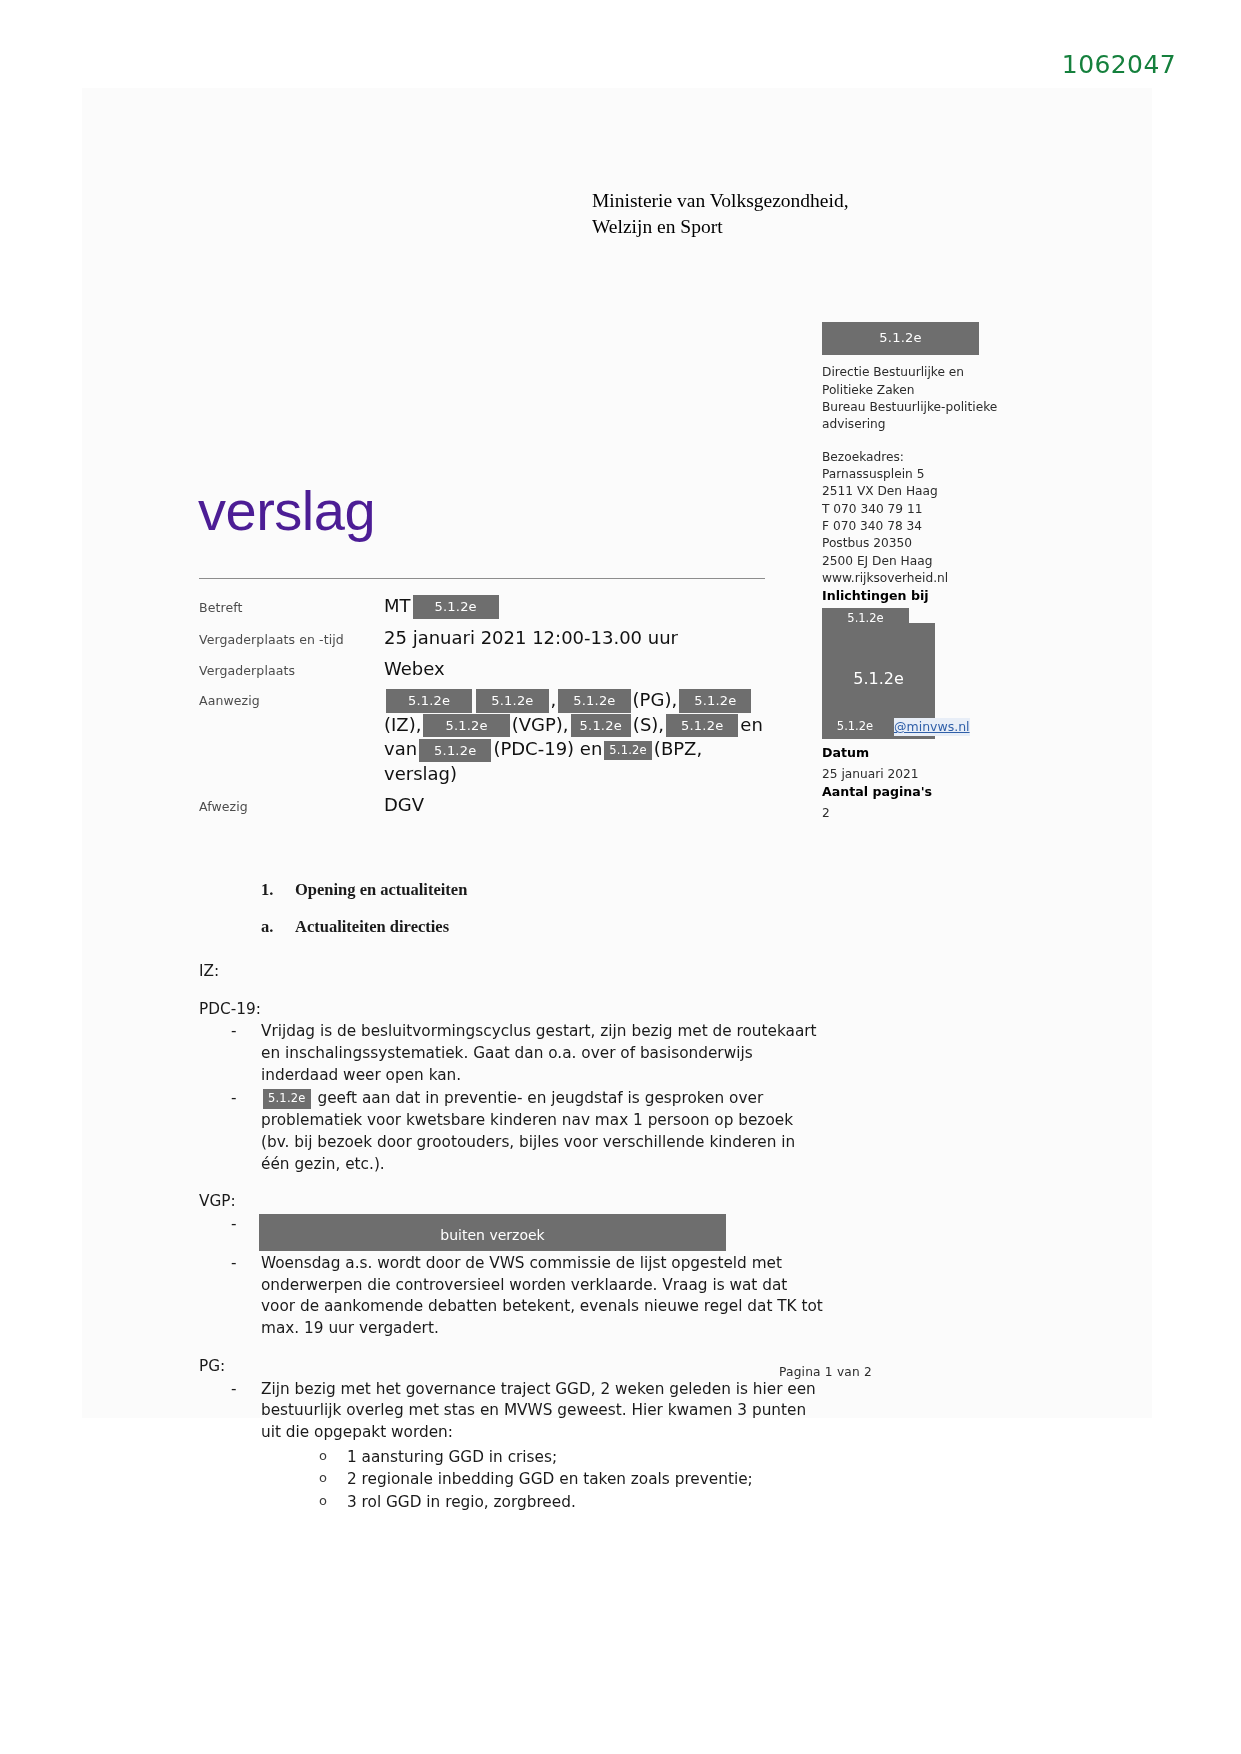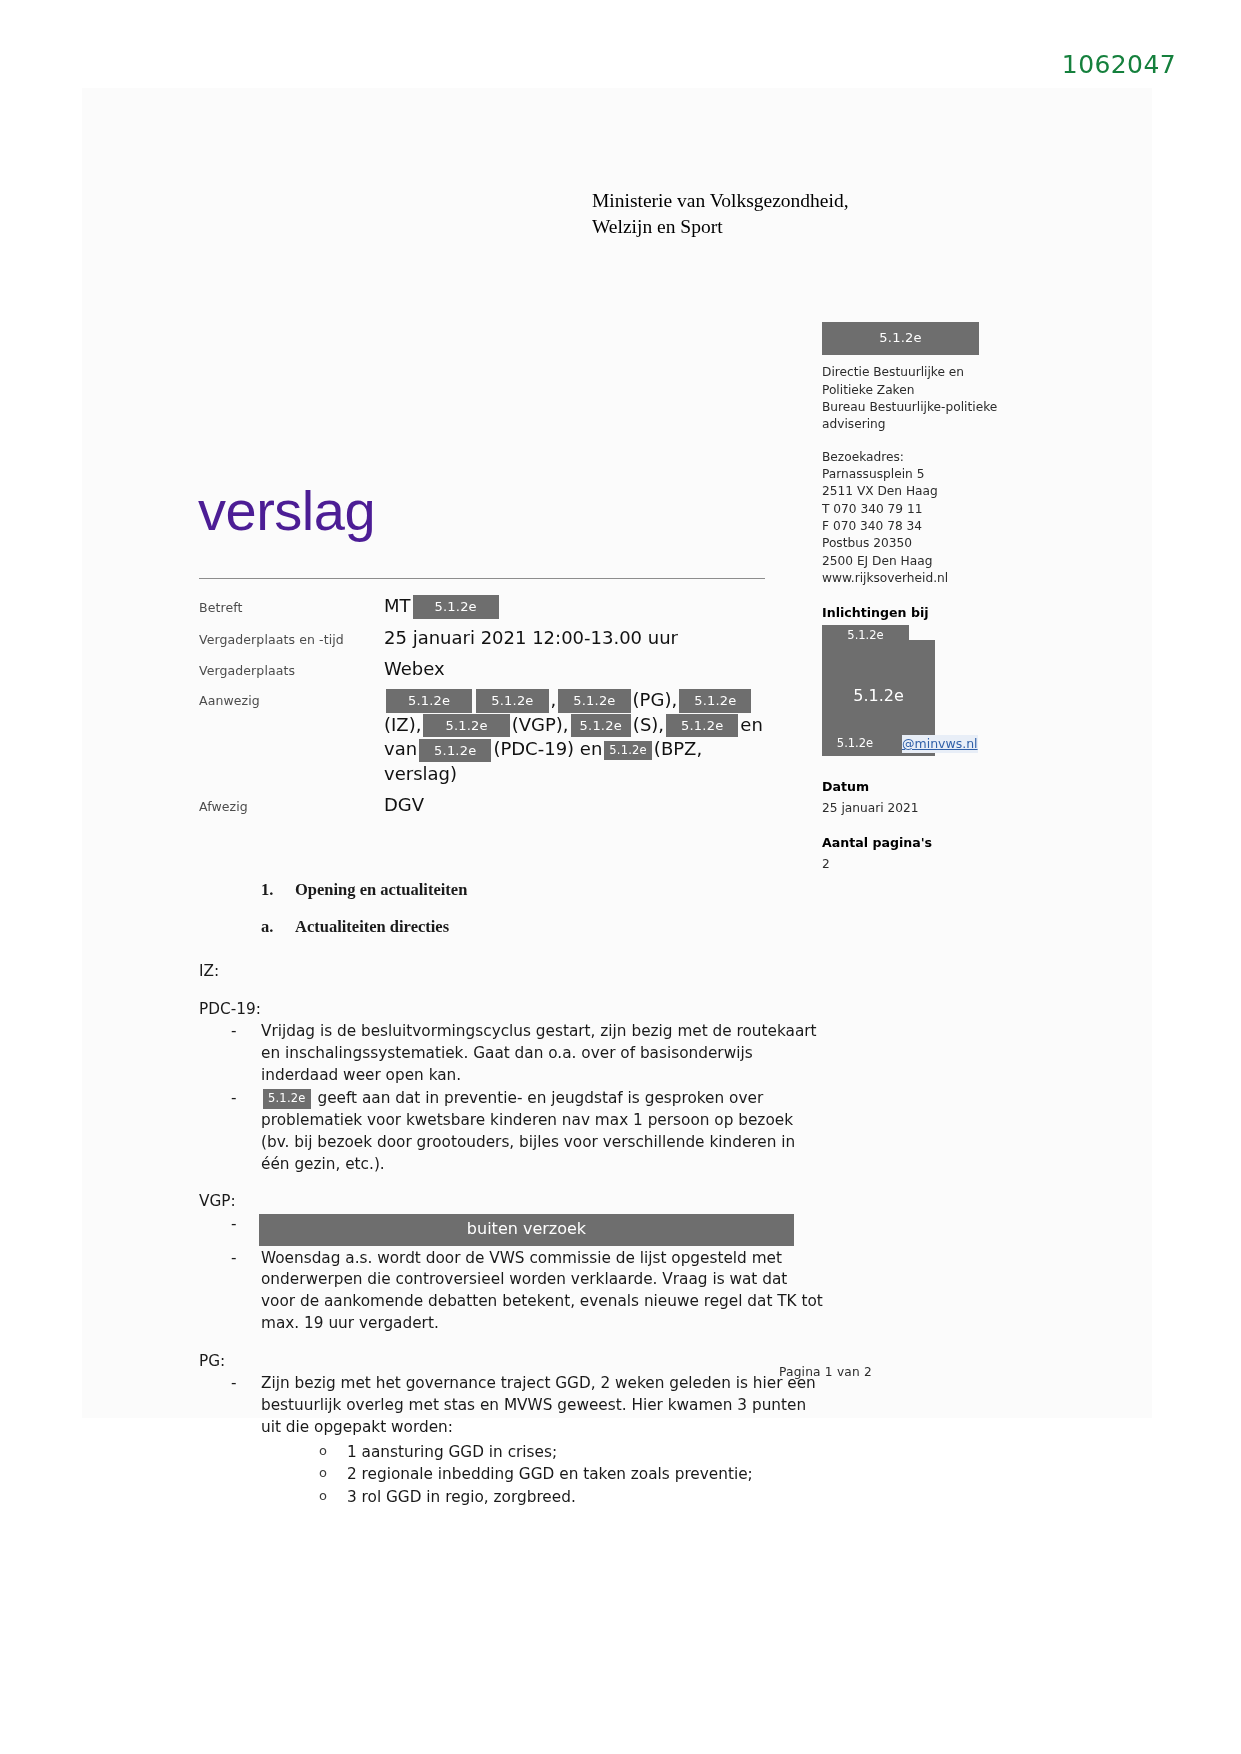--- a/index.html
+++ b/index.html
@@ -138,21 +138,20 @@
     padding: 7px 0 8px;
     letter-spacing: 0.2px;
     width: 157px;
   }
   .info-block { margin-top: 9px; white-space: pre-line; }
   .info-block.spaced { margin-top: 15px; }
   .info-heading {
     font-weight: bold;
     color: #000000;
     font-size: 12.6px;
-    margin-top: 17px;
   }
   .info-value { margin-top: 4px; }
 
   
   .contact-redact {
     position: relative;
     width: 118px;
     margin-top: 3px;
   }
   .contact-redact .blk-top {
@@ -196,21 +195,21 @@
     left: 3px;
     top: 110px;
     width: 60px;
     text-align: center;
     color: #ffffff;
     font-size: 11.5px;
     z-index: 3;
   }
   .contact-redact .mailto {
     position: absolute;
-    left: 80px;
+    left: 72px;
     top: 110px;
     color: #2f5fa8;
     text-decoration: underline;
     font-size: 12.5px;
     background: #e8eef7;
     z-index: 3;
     white-space: nowrap;
   }
   .contact-spacer { height: 136px; }
 
@@ -272,23 +271,23 @@
     left: -28px;
     top: 0;
     font-size: 13px;
     color: #3a3a3a;
   }
   .banner {
     display: block;
     background: #6e6e6e;
     color: #ffffff;
     text-align: center;
-    font-size: 16px;
-    padding: 4px 0 5px;
-    width: 535px;
+    font-size: 14px;
+    padding: 12px 0 5px;
+    width: 467px;
     margin-left: -2px;
   }
   li.banner-li { margin-bottom: 3px; }
 
   
   .footer {
     position: absolute;
     left: 779px;
     top: 1365px;
     font-size: 12.2px;

